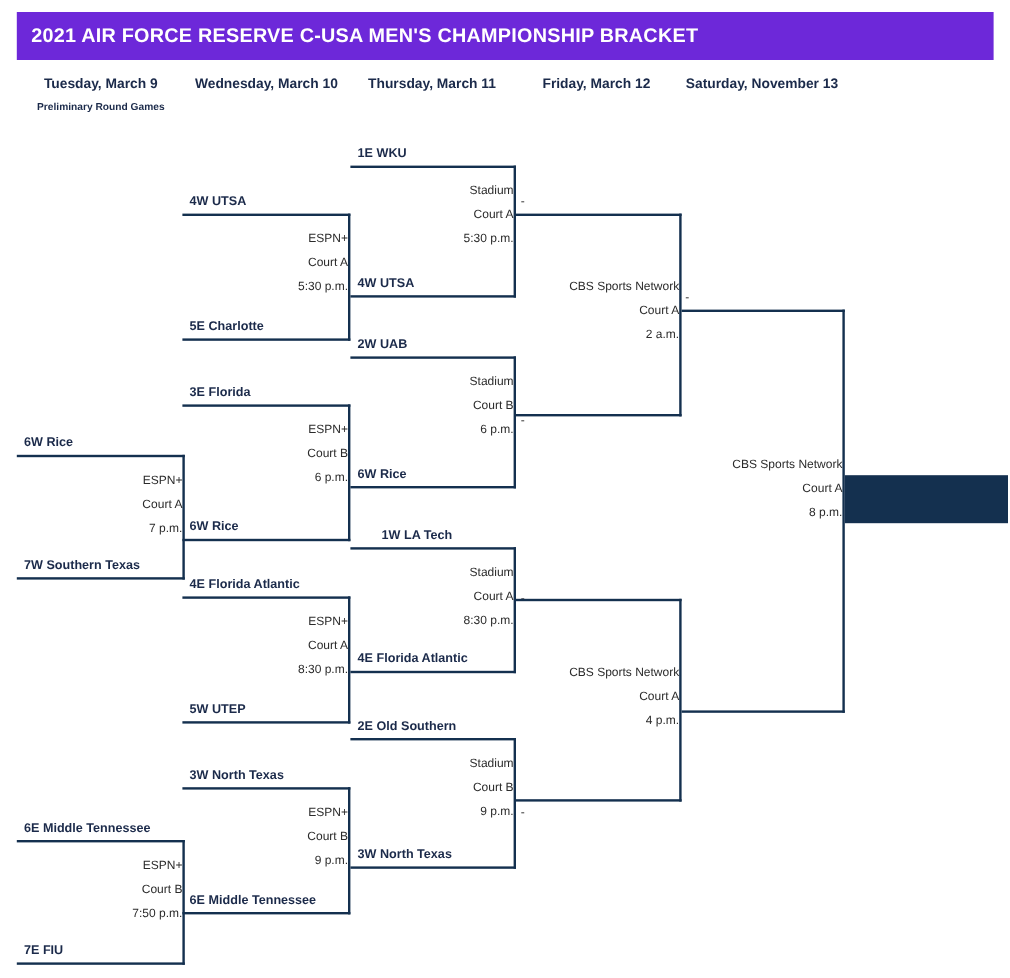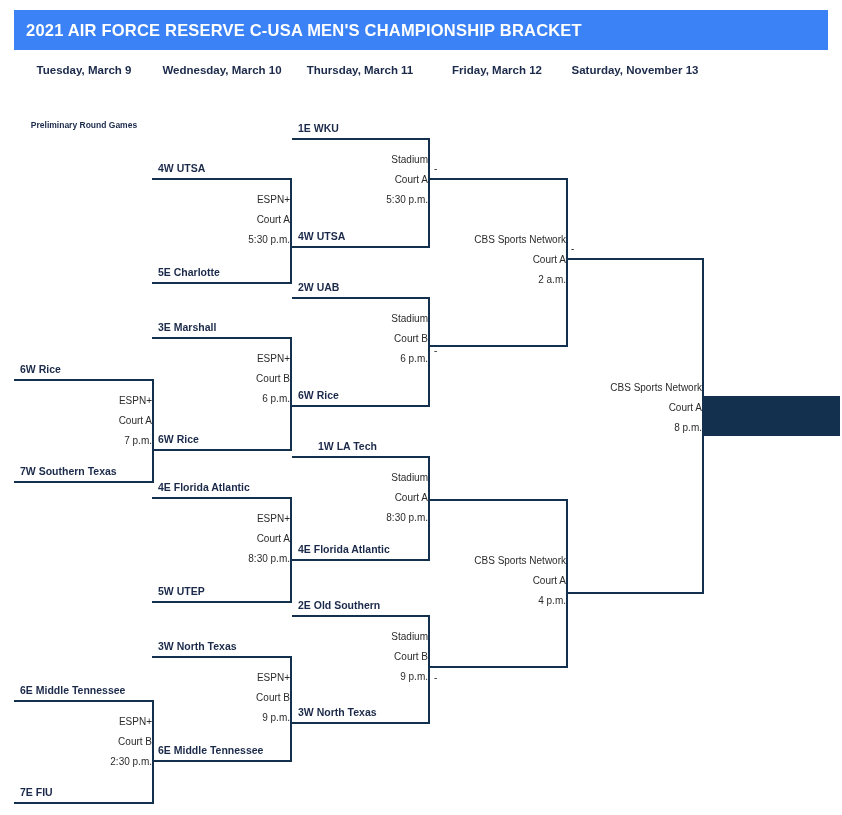--- a/index.html
+++ b/index.html
@@ -21,21 +21,21 @@
     height: 815px;
   }
 
   
   .title-bar {
     position: absolute;
     left: 14px;
     top: 10px;
     width: 814px;
     height: 40px;
-    background: #3b82f6;
+    background: #6d28d9;
     color: #ffffff;
     display: flex;
     align-items: center;
   }
   .title-bar .title-text {
     font-size: 16.5px;
     font-weight: bold;
     letter-spacing: 0.2px;
     padding-left: 12px;
     white-space: nowrap;
@@ -50,21 +50,20 @@
     text-align: center;
     white-space: nowrap;
   }
   .day-sub {
     position: absolute;
     font-size: 8.5px;
     font-weight: bold;
     color: #1b2a4a;
     text-align: center;
     white-space: nowrap;
-    margin-top: 36px;
   }
 
   
   .team {
     position: absolute;
     font-size: 10.5px;
     font-weight: bold;
     color: #1b2a4a;
     white-space: nowrap;
     padding-bottom: 2px;
@@ -127,21 +126,21 @@
   <div class="seed-line" style="left:152px; top:178px; width:140px;"></div>
   <div class="team" style="left:158px; top:266px;">5E Charlotte</div>
   <div class="seed-line" style="left:152px; top:282px; width:140px;"></div>
   <div class="vline" style="left:290px; top:178px; height:106px;"></div>
   <div class="info" style="left:172px; top:190px; width:118px;">
     <div>ESPN+</div>
     <div>Court A</div>
     <div>5:30 p.m.</div>
   </div>
 
-  <div class="team" style="left:158px; top:321px;">3E Marshall</div>
+  <div class="team" style="left:158px; top:321px;">3E Florida</div>
   <div class="seed-line" style="left:152px; top:337px; width:140px;"></div>
   <div class="team" style="left:158px; top:433px;">6W Rice</div>
   <div class="seed-line" style="left:152px; top:449px; width:140px;"></div>
   <div class="vline" style="left:290px; top:337px; height:114px;"></div>
   <div class="info" style="left:172px; top:349px; width:118px;">
     <div>ESPN+</div>
     <div>Court B</div>
     <div>6 p.m.</div>
   </div>
 
@@ -179,21 +178,21 @@
   </div>
 
   <div class="team" style="left:20px; top:684px;">6E Middle Tennessee</div>
   <div class="seed-line" style="left:14px; top:700px; width:140px;"></div>
   <div class="team" style="left:20px; top:786px;">7E FIU</div>
   <div class="seed-line" style="left:14px; top:802px; width:140px;"></div>
   <div class="vline" style="left:152px; top:700px; height:104px;"></div>
   <div class="info" style="left:34px; top:712px; width:118px;">
     <div>ESPN+</div>
     <div>Court B</div>
-    <div>2:30 p.m.</div>
+    <div>7:50 p.m.</div>
   </div>
 
   <div class="team" style="left:298px; top:122px;">1E WKU</div>
   <div class="seed-line" style="left:292px; top:138px; width:138px;"></div>
   <div class="team" style="left:298px; top:230px;">4W UTSA</div>
   <div class="seed-line" style="left:292px; top:246px; width:138px;"></div>
   <div class="vline" style="left:428px; top:138px; height:110px;"></div>
   <div class="info" style="left:310px; top:150px; width:118px;">
     <div>Stadium</div>
     <div>Court A</div>

